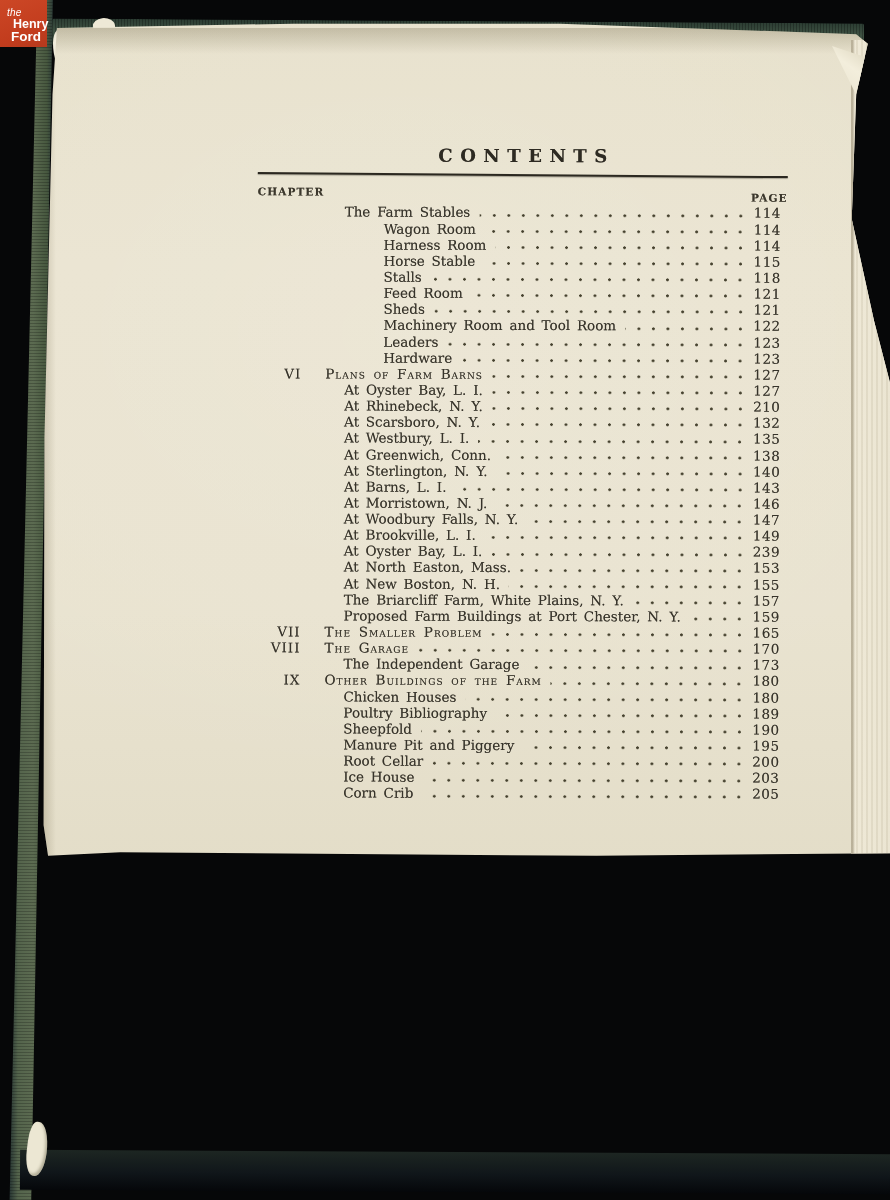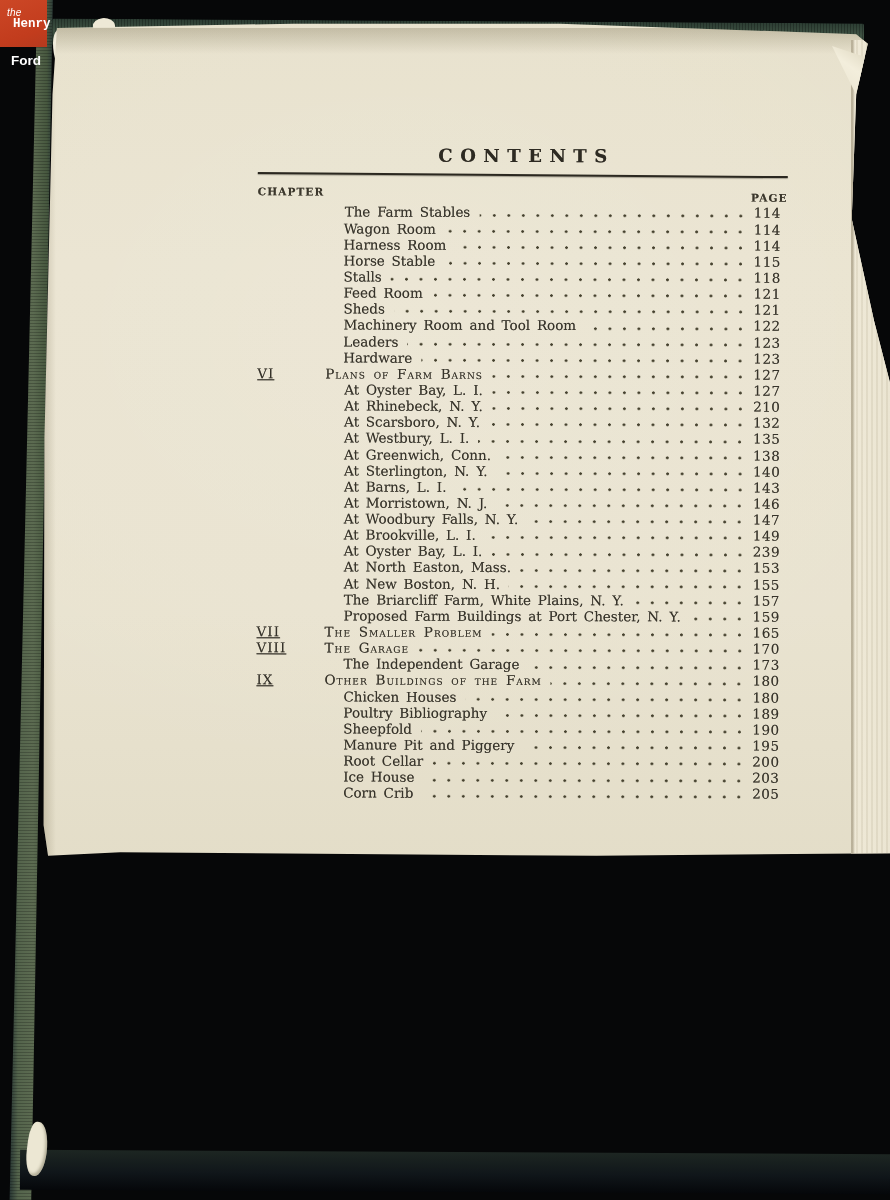--- a/index.html
+++ b/index.html
@@ -80,22 +80,22 @@
     background:linear-gradient(215deg,#d9d2ba 0%,#f3eedc 45%,#e9e3cf 100%);
   }
   
   .logo{
     position:absolute;left:0;top:0;width:47px;height:47px;
     background:linear-gradient(160deg,#cc4726 0%,#c23c1d 70%,#b53a1e 100%);
     color:#fff;font-family:"Liberation Sans","DejaVu Sans",sans-serif;
   }
   .logo span{position:absolute;white-space:nowrap;}
   .logo .l1{left:7px;top:7px;font-size:10px;font-weight:400;letter-spacing:.2px;font-style:italic;}
-  .logo .l2{left:13px;top:17px;font-size:12.5px;font-weight:700;font-family:Liberation Mono, monospace;}
-  .logo .l3{left:11px;top:29px;font-size:13.5px;font-weight:700;margin-top:24px;}
+  .logo .l2{left:13px;top:17px;font-size:12.5px;font-weight:700;}
+  .logo .l3{left:11px;top:29px;font-size:13.5px;font-weight:700;}
   
   .content{
     position:absolute;left:257px;top:145px;width:530px;
     color:#36332a;transform:rotate(.15deg);
     text-shadow:0 0 .5px rgba(52,48,38,.55);
   }
   .doc-title{
     margin:0;text-align:center;font-size:18px;font-weight:700;
     letter-spacing:7.5px;text-indent:7.5px;color:#2d2a22;
   }
@@ -108,27 +108,27 @@
     margin-top:10px;font-size:10.5px;font-weight:700;letter-spacing:1.1px;
     color:#3b372c;
   }
   .colheads .right{position:relative;top:5px;}
   .toc{margin-top:6px;}
   .toc-row{
     display:flex;align-items:baseline;height:16.15px;line-height:16.15px;
     font-size:13.5px;white-space:nowrap;word-spacing:2.5px;
   }
   .toc-row .num{
-    flex:none;width:44px;padding-right:2px;
-    letter-spacing:1px;color:#35322a;text-decoration:underline;
+    flex:none;width:44px;text-align:right;padding-right:2px;
+    letter-spacing:1px;color:#35322a;
   }
   .toc-row .ttl{flex:none;}
   .toc-row.lv0 .ttl{margin-left:22px;font-variant:small-caps;letter-spacing:1px;}
   .toc-row.lv1 .ttl{margin-left:41px;}
-  .toc-row.lv2 .ttl{margin-left:40px;}
+  .toc-row.lv2 .ttl{margin-left:80px;}
   .toc-row .leader{
     flex:1;align-self:stretch;margin-left:9px;margin-right:6px;
     background-image:radial-gradient(circle,#46422f 1.25px,rgba(0,0,0,0) 1.7px);
     background-size:14.5px 3.4px;background-repeat:repeat-x;
     background-position:right bottom 3.5px;
   }
   .toc-row .pg{flex:none;width:34px;letter-spacing:.5px;}
 </style>
 </head>
 <body>

